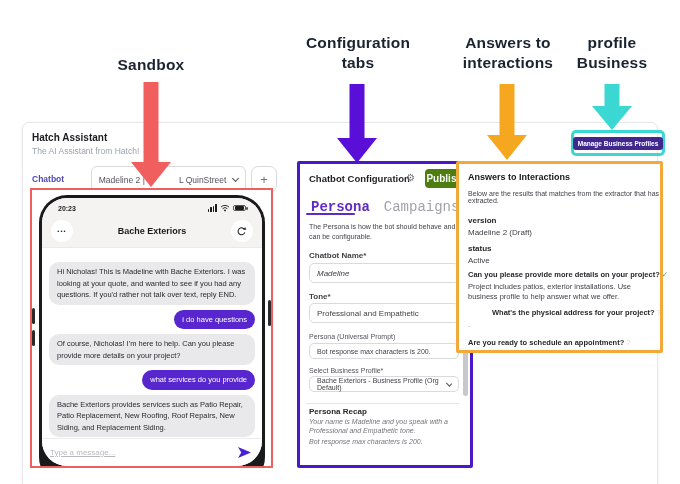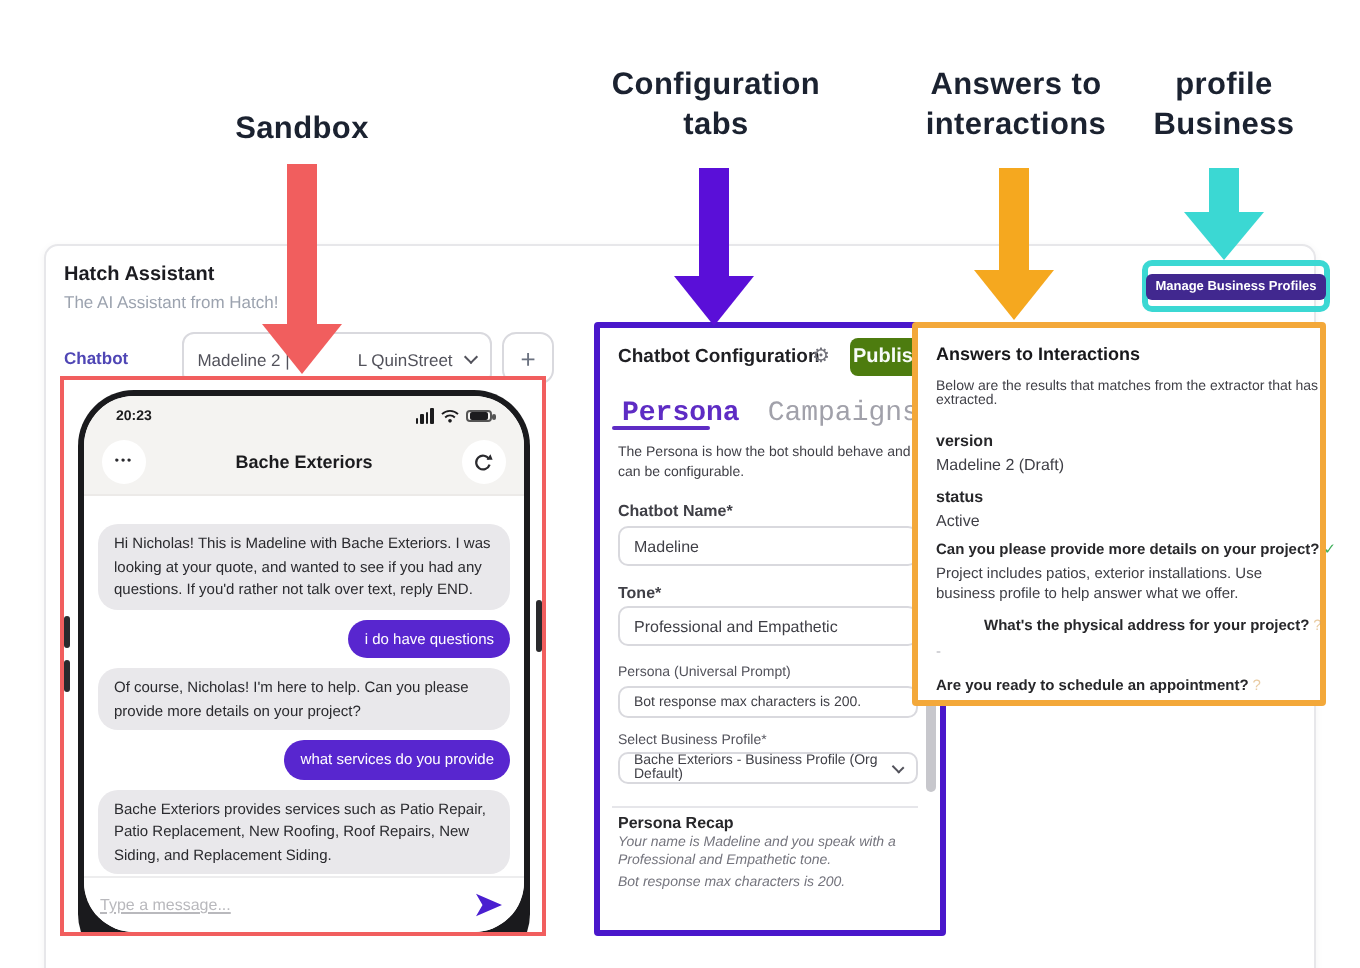--- a/index.html
+++ b/index.html
@@ -219,21 +219,21 @@
         <span class="active">Persona</span>
         <span>Campaigns</span>
         <span>Interactions</span>
       </div>
       <div class="tab-underline"></div>
       <div class="scrollbar-thumb"></div>
 
       <div class="cfg-desc">The Persona is how the bot should behave and can be configurable.</div>
 
       <div class="fld-label" style="top:87px;">Chatbot Name*</div>
-      <div class="fld-box" style="top:99px;">Madeline</div>
+      <div class="fld-box" style="top:99px;font-style:italic;">Madeline</div>
 
       <div class="fld-label" style="top:128px;">Tone*</div>
       <div class="fld-box" style="top:139px;">Professional and Empathetic</div>
 
       <div class="fld-label small" style="top:169px;">Persona (Universal Prompt)</div>
       <div class="fld-box sm" style="top:179px;">Bot response max characters is 200.</div>
 
       <div class="fld-label small" style="top:203px;">Select Business Profile*</div>
       <div class="fld-box sm select" style="top:212px;">
         <span>Bache Exteriors - Business Profile (Org Default)</span>

